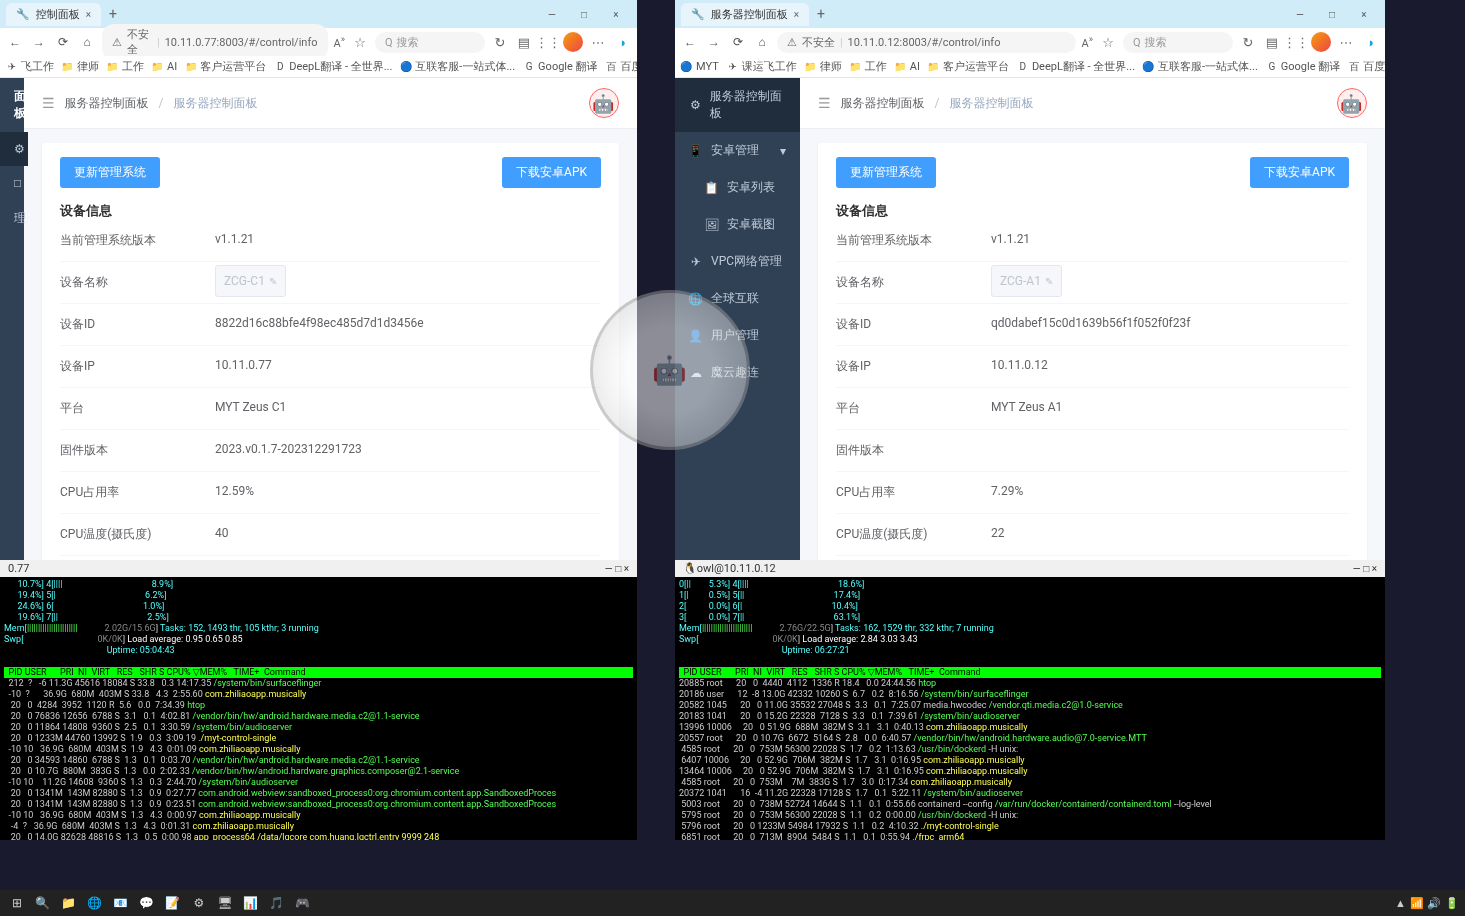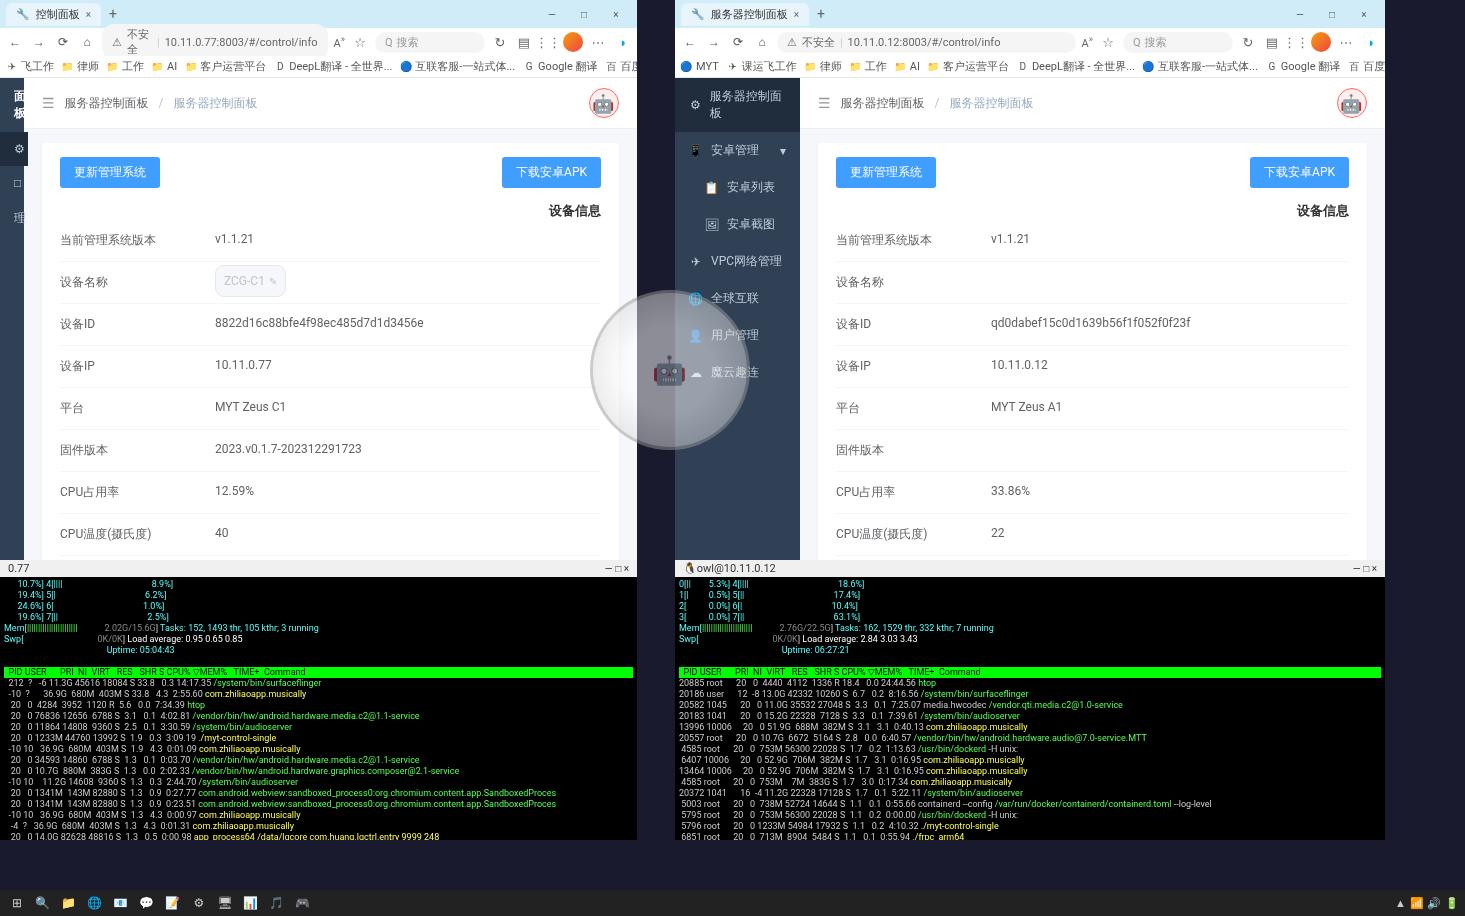--- a/index.html
+++ b/index.html
@@ -30,25 +30,25 @@
 .breadcrumb-bar { background:#fff; padding:10px 18px; display:flex; align-items:center; gap:10px; font-size:12px; color:#606266; border-bottom:1px solid #ebeef5; }
 .bc-hamburger { font-size:14px; color:#999; cursor:pointer; }
 .bc-link { color:#606266; cursor:pointer; }
 .bc-sep { color:#c0c4cc; }
 .bc-current { color:#97a8be; }
 .bc-avatar { margin-left:auto; width:30px; height:30px; border-radius:50%; background:#fee; border:1px solid #f66; display:flex; align-items:center; justify-content:center; font-size:18px; }
 .card { margin:14px 18px; background:#fff; border-radius:2px; padding:14px 18px; box-shadow:0 1px 3px rgba(0,0,0,.05); }
 .card-top { display:flex; gap:8px; align-items:center; }
 .btn-primary { background:#409eff; color:#fff; border:none; padding:7px 14px; border-radius:3px; font-size:12px; cursor:pointer; }
 .btn-right { margin-left:auto; }
-.section-title { margin-top:14px; font-size:13px; font-weight:bold; color:#303133;text-align:right; }
+.section-title { margin-top:14px; font-size:13px; font-weight:bold; color:#303133; }
 .info-row { display:flex; padding:12px 0; border-bottom:1px solid #f5f5f5; font-size:12px;justify-content:space-between; }
 .info-label { width:155px; color:#606266; }
 .info-value { color:#606266; flex:1; }
-.info-input { background:#f5f7fa; border:1px solid #e4e7ed; border-radius:9px; padding:8px 8px; font-size:12px; color:#c0c4cc; width:130px; }
+.info-input { background:#f5f7fa; border:1px solid #e4e7ed; border-radius:3px; padding:8px 8px; font-size:12px; color:#c0c4cc; width:130px; }
 .pencil { color:#c0c4cc; font-size:10px; margin-left:4px; }
 
 .terminal { position:absolute; background:#000; font-family:"Consolas","Monaco",monospace; font-size:9px; line-height:11px; color:#ccc; overflow:hidden; }
 .term-left { left:0; top:560px; width:637px; height:280px; }
 .term-right { left:675px; top:560px; width:710px; height:280px; }
 .term-title { background:#f0f0f0; color:#333; padding:3px 8px; font-size:11px; display:flex; align-items:center; font-family:sans-serif; }
 .term-body { padding:2px 4px; white-space:pre; overflow:hidden; }
 .g { color:#5f5; } .y { color:#ff5; } .c { color:#5ff; } .gr { color:#888;margin-left:7px; } .w { color:#fff; }
 .hdr { background:#0f0; color:#000; display:inline-block; width:100%; }
 
@@ -352,39 +352,40 @@
           <button class="btn-primary btn-right">下载安卓APK</button>
         </div>
         <div class="section-title">设备信息</div>
         <div id="rows-right">
             <div class="info-row">
               <div class="info-label">当前管理系统版本</div>
               <div class="info-value">v1.1.21</div>
             </div>
             <div class="info-row">
               <div class="info-label">设备名称</div>
+              <div class="info-value"><span class="info-input">ZCG-A1<span class="pencil">✎</span></span></div>
             </div>
             <div class="info-row">
               <div class="info-label">设备ID</div>
               <div class="info-value">qd0dabef15c0d1639b56f1f052f0f23f</div>
             </div>
             <div class="info-row">
               <div class="info-label">设备IP</div>
               <div class="info-value">10.11.0.12</div>
             </div>
             <div class="info-row">
               <div class="info-label">平台</div>
               <div class="info-value">MYT Zeus A1</div>
             </div>
             <div class="info-row">
               <div class="info-label">固件版本</div>
             </div>
             <div class="info-row">
               <div class="info-label">CPU占用率</div>
-              <div class="info-value">33.86%</div>
+              <div class="info-value">7.29%</div>
             </div>
             <div class="info-row">
               <div class="info-label">CPU温度(摄氏度)</div>
               <div class="info-value">22</div>
             </div>
             <div class="info-row">
               <div class="info-label">内存大小</div>
               <div class="info-value">22.53GB</div>
             </div>
             <div class="info-row">

